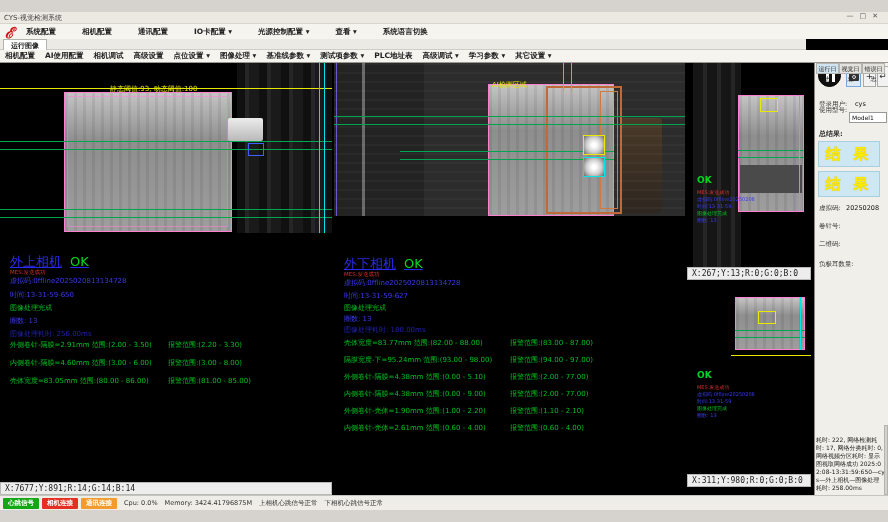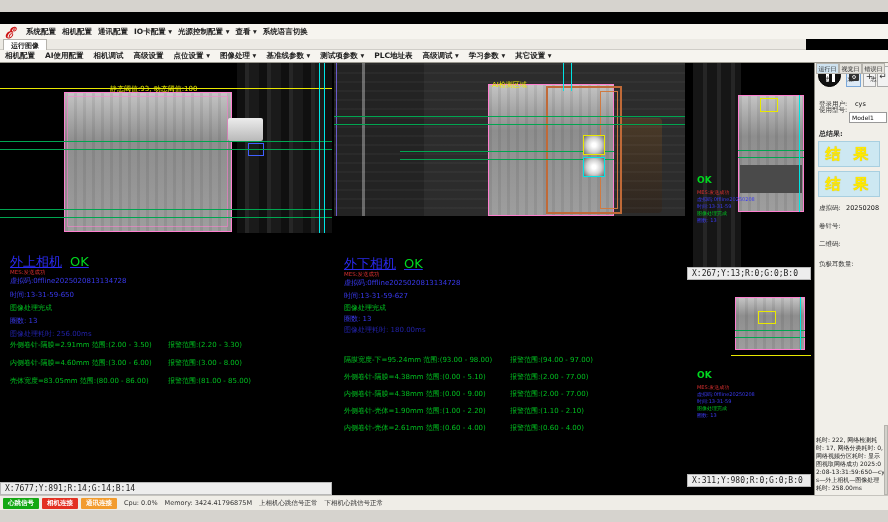--- a/index.html
+++ b/index.html
@@ -7,21 +7,21 @@
   body{font-family:"DejaVu Sans","Liberation Sans",sans-serif}
   #app{position:relative;width:888px;height:522px;background:#000;overflow:hidden;margin:0 auto}
   .abs{position:absolute}
   
   .winstrip{left:0;top:0;width:888px;height:12px;background:#d6d3ce}
   .titlebar{left:0;top:12px;width:888px;height:12px;background:#ece9e2;border-bottom:1px solid #d8d5cf}
   .titlebar .title{position:absolute;left:4px;top:1px;font-size:7px;color:#444;white-space:nowrap}
   .winbtns{position:absolute;right:4px;top:0;font-size:7px;color:#555;letter-spacing:6px}
   .menubar{left:0;top:24px;width:888px;height:15px;background:#f6f4ef}
   .logo{position:absolute;left:5px;top:-2px;font:italic bold 15px "DejaVu Serif","Liberation Serif",serif;color:#cc1111}
-  .menuitems{position:absolute;left:26px;top:3px;display:flex;gap:6px}
+  .menuitems{position:absolute;left:26px;top:3px;display:flex;gap:26px}
   .menuitems span{font-size:7.5px;font-weight:bold;color:#222;white-space:nowrap;cursor:default}
   .tabrow{left:0;top:39px;width:806px;height:11px;background:#eceae4;border-bottom:1px solid #cfcdc7}
   .tab-active{position:absolute;left:3px;top:0;height:11px;padding:1px 7px;background:#fff;border:1px solid #b5b3ad;border-bottom:none;font-size:7px;font-weight:bold;color:#222}
   .toolbar{left:0;top:50px;width:888px;height:13px;background:#f6f4ef;border-bottom:1px solid #9a988f;display:flex;align-items:center;padding-left:5px;gap:10px}
   .toolbar span{font-size:7.5px;font-weight:bold;color:#222;white-space:nowrap}
   
   .panel{position:absolute;background:#000}
   .coordbar{position:absolute;left:0;right:0;bottom:0;height:13px;background:#ededed;border:1px solid #b8b8b8;color:#222;font:8px "DejaVu Sans Mono","Liberation Mono",monospace;line-height:11px;padding-left:4px;white-space:nowrap;overflow:hidden}
   .res-line{position:absolute;font-size:7px;white-space:nowrap}
   .t-blue{color:#3a3af0}.t-navy{color:#2222a8}.t-green{color:#00c020}.t-red{color:#d83030}.t-yellow{color:#e8e800}
@@ -55,20 +55,24 @@
   .badge{color:#fff;font-size:6.5px;font-weight:bold;padding:1px 5px;border-radius:1px;white-space:nowrap}
   .stxt{font-size:6.5px;color:#333;white-space:nowrap;margin-left:4px}
   .botstrip{left:0;top:510px;width:888px;height:12px;background:#d6d3ce}
 </style>
 </head>
 <body>
 
 <div id="app">
 
   <div class="abs winstrip"></div>
+  <div class="abs titlebar">
+    <span class="title">CYS-视觉检测系统</span>
+    <span class="winbtns"><span>—</span><span>□</span><span>✕</span></span>
+  </div>
   <div class="abs menubar">
     <span class="logo">ℰ</span>
     <div class="menuitems">
       <span>系统配置</span>
       <span>相机配置</span>
       <span>通讯配置</span>
       <span>IO卡配置 ▾</span>
       <span>光源控制配置 ▾</span>
       <span>查看 ▾</span>
       <span>系统语言切换</span>
@@ -141,20 +145,21 @@
     <div class="abs" style="left:249px;top:94px;width:22px;height:20px;background:radial-gradient(circle,#ffffff 15%,#cfcfcf 55%,#777 95%);border:1px solid #00e5e5"></div>
     <span class="tinytxt t-yellow" style="left:158px;top:17px;font-size:7px">AI检测区域</span>
 
     <div class="cam-title" style="left:10px;top:192px"><span>外下相机</span><span class="ok">OK</span></div>
     <span class="res-line t-red" style="left:10px;top:208px;font-size:5.5px">MES:发送成功</span>
     <span class="res-line t-blue" style="left:10px;top:215px">虚拟码:0ffline2025020813134728</span>
     <span class="res-line t-blue" style="left:10px;top:228px">时间:13-31-59-627</span>
     <span class="res-line t-green" style="left:10px;top:240px">图像处理完成</span>
     <span class="res-line t-blue" style="left:10px;top:251px">圈数: 13</span>
     <span class="res-line t-navy" style="left:10px;top:262px">图像处理耗时: 180.00ms</span>
+    <div class="meas" style="top:275px"><span>壳体宽度=83.77mm 范围:(82.00 - 88.00)</span><span class="alarm" style="left:166px">报警范围:(83.00 - 87.00)</span></div>
     <div class="meas" style="top:292px"><span>隔膜宽度-下=95.24mm 范围:(93.00 - 98.00)</span><span class="alarm" style="left:166px">报警范围:(94.00 - 97.00)</span></div>
     <div class="meas" style="top:309px"><span>外侧卷针-隔膜=4.38mm 范围:(0.00 - 5.10)</span><span class="alarm" style="left:166px">报警范围:(2.00 - 77.00)</span></div>
     <div class="meas" style="top:326px"><span>内侧卷针-隔膜=4.38mm 范围:(0.00 - 9.00)</span><span class="alarm" style="left:166px">报警范围:(2.00 - 77.00)</span></div>
     <div class="meas" style="top:343px"><span>外侧卷针-壳体=1.90mm 范围:(1.00 - 2.20)</span><span class="alarm" style="left:166px">报警范围:(1.10 - 2.10)</span></div>
     <div class="meas" style="top:360px"><span>内侧卷针-壳体=2.61mm 范围:(0.60 - 4.00)</span><span class="alarm" style="left:166px">报警范围:(0.60 - 4.00)</span></div>
     <div class="coordbar">X:270;Y:2502;R:17;G:17;B:17</div>
   </div>
 
   <div class="panel" style="left:687px;top:63px;width:124px;height:217px">
     <div class="abs" style="left:6px;top:0;width:48px;height:204px;background:repeating-linear-gradient(90deg,#161616 0 10px,#262626 10px 14px)"></div>

